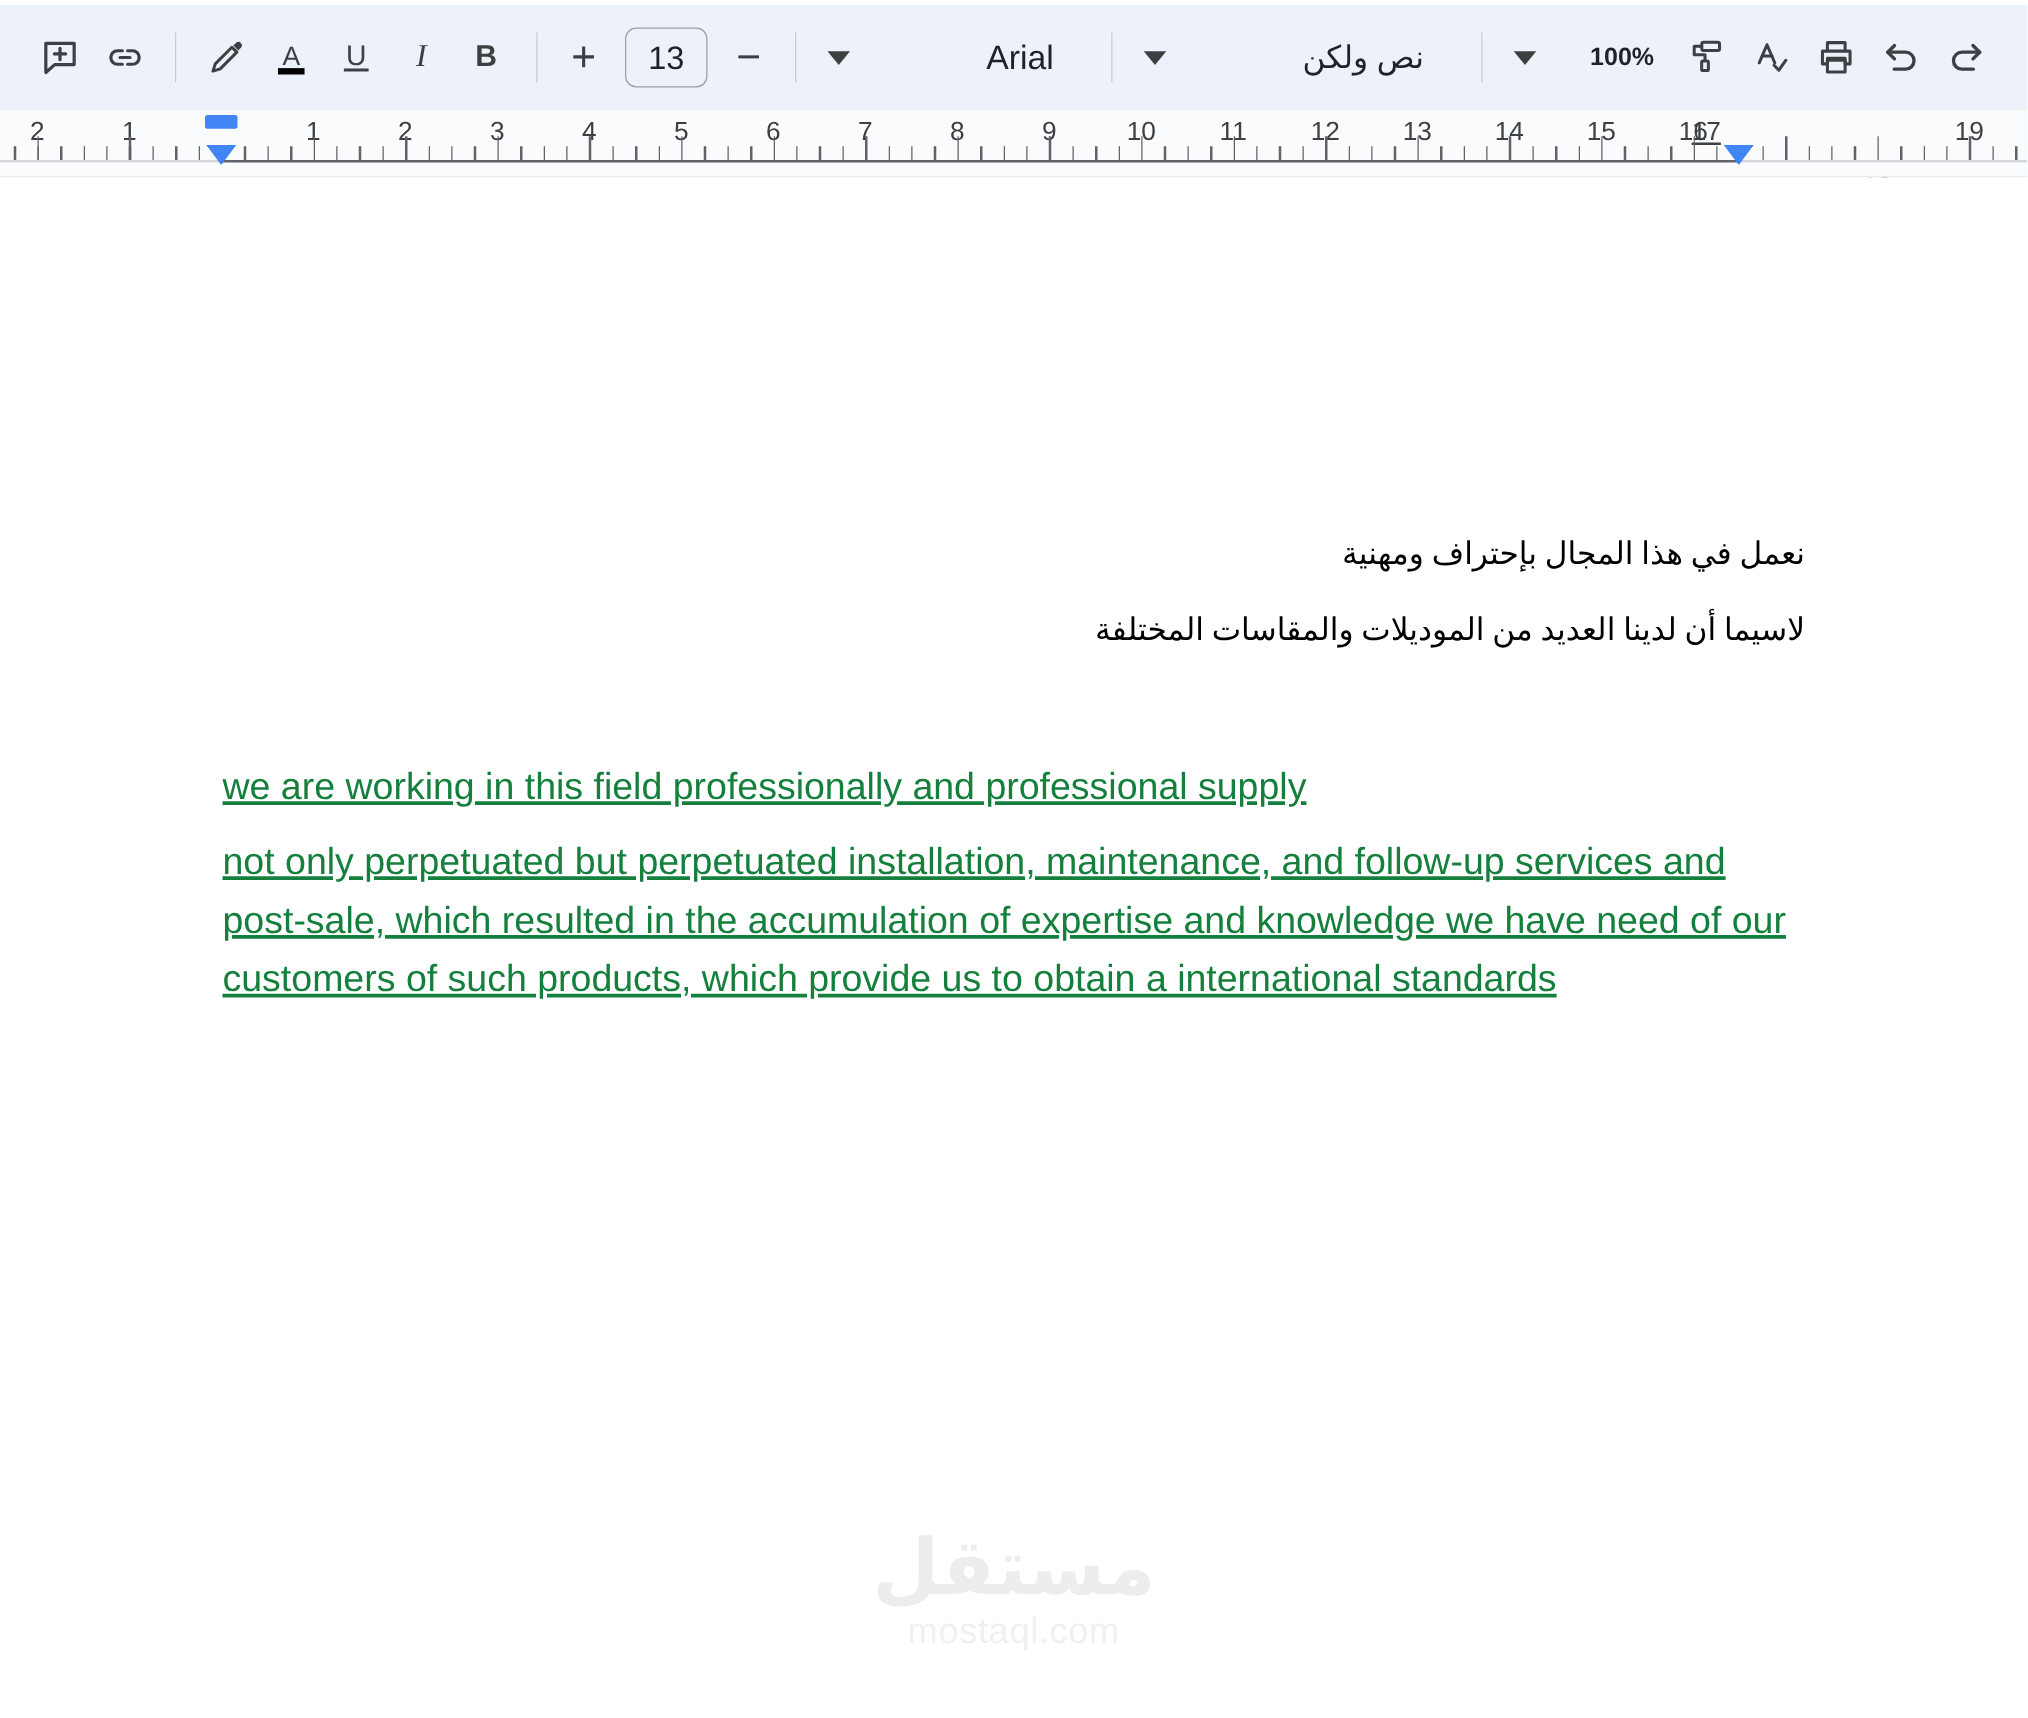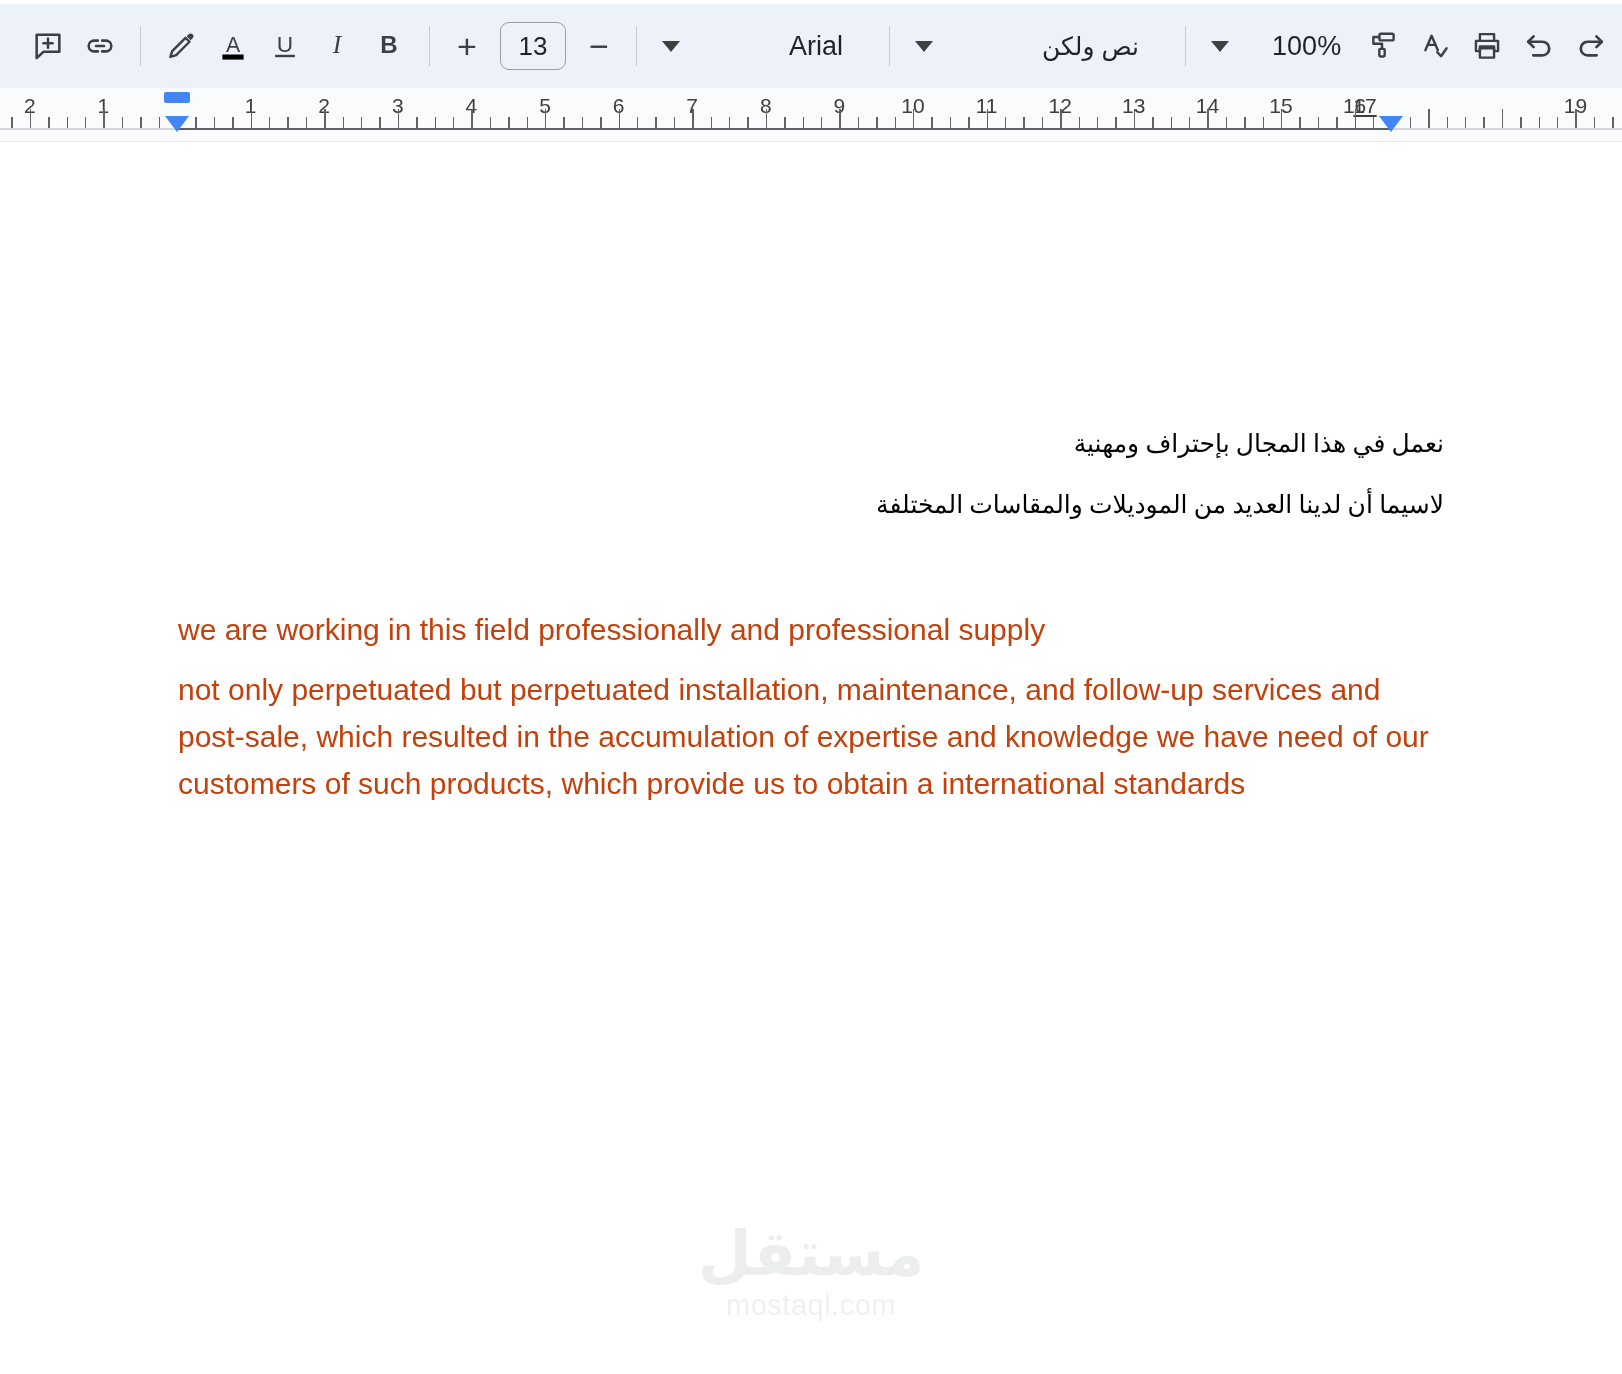--- a/index.html
+++ b/index.html
@@ -85,21 +85,21 @@
   }
   .tb-text {
     font-size: 27px;
     color: #1f2328;
     white-space: nowrap;
     cursor: pointer;
     padding: 0 6px;
     flex: none;
   }
   .tb-text.rtl { direction: rtl; font-size: 25px; }
-  .tb-zoom { font-size: 27px; color: #1f2328; white-space: nowrap; padding: 0 6px; cursor: pointer; flex:none; }
+  .tb-zoom { font-size: 20px; color: #1f2328; white-space: nowrap; padding: 0 6px; cursor: pointer; flex:none;font-weight:bold; }
 
   
   .ruler {
     position: absolute;
     top: 88px; left: 0;
     width: 1622px; height: 54px;
     background: #fafbfd;
     overflow: hidden;
   }
   .ruler-canvas { position: absolute; inset: 0; }
@@ -190,22 +190,23 @@
     line-height: 44px;
     color: #000000;
     margin: 0 0 17px 0;
   }
   p.en {
     direction: ltr;
     text-align: left;
     font-family: "Liberation Sans", sans-serif;
     font-size: 30px;
     line-height: 47px;
-    color: #c2410c;
+    color: #15803d;
     margin: 0 0 13px 0;
+    text-decoration: underline;
   }
   .gap-block { height: 62px; }
 
   .caret-bar {
     display: inline-block;
     width: 2px;
     height: 31px;
     background: #000;
     vertical-align: -5px;
     margin-left: 1px;

